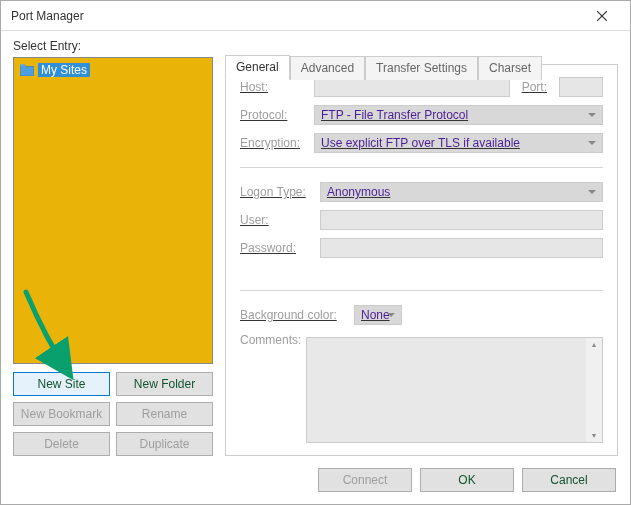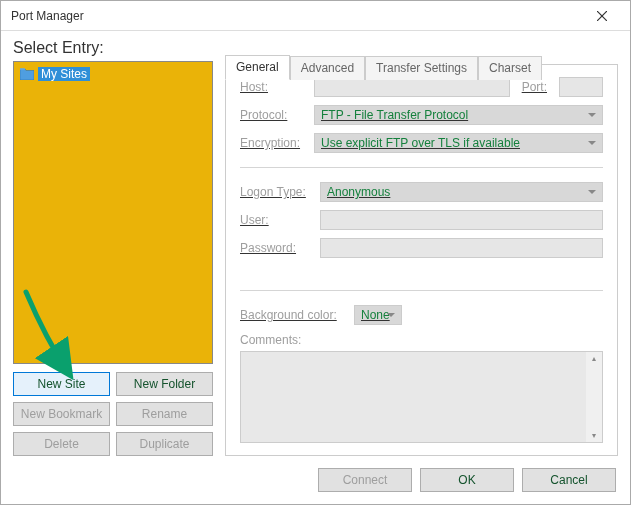--- a/index.html
+++ b/index.html
@@ -43,21 +43,21 @@
       flex: 1;
       padding: 8px 12px 0 12px;
       gap: 12px;
     }
     .left-pane {
       width: 200px;
       display: flex;
       flex-direction: column;
     }
     .select-entry-label {
-      font-size: 16px;
+      font-size: 12px;
       margin-bottom: 4px;
     }
     .tree {
       border: 1px solid #888;
       flex: 1;
       background: #eab308;
       padding: 4px 2px;
       height: 300px;
       overflow: auto;
     }
@@ -163,21 +163,21 @@
       color: #777;
     }
     .form-input.port { width: 44px; flex: none; }
     .form-select {
       flex: 1;
       height: 20px;
       border: 1px solid #ccc;
       background: #d8d8d8;
       padding: 0 18px 0 6px;
       font-size: 12px;
-      color: #15803d;
+      color: #4c1d95;
       position: relative;
       display: flex;
       align-items: center;
     }
     .form-select::after {
       content: "";
       position: absolute;
       right: 6px;
       top: 7px;
       border-left: 4px solid transparent;
@@ -187,21 +187,21 @@
     .form-select.small { flex: none; width: 48px; }
     .port-label { color: #9e9e9e; font-size: 12px; padding: 0 4px; }
     .hr {
       border: none;
       border-top: 1px solid #d5d5d5;
       margin: 6px 0;
     }
     .comments-area {
       flex: 1;
       display: flex;
-      flex-direction: column;
+      flex-direction: row;
     }
     .textarea-wrap {
       flex: 1;
       display: flex;
       border: 1px solid #ccc;
       background: #e8e8e8;
       margin-top: 4px;
       min-height: 70px;
     }
     .textarea {

